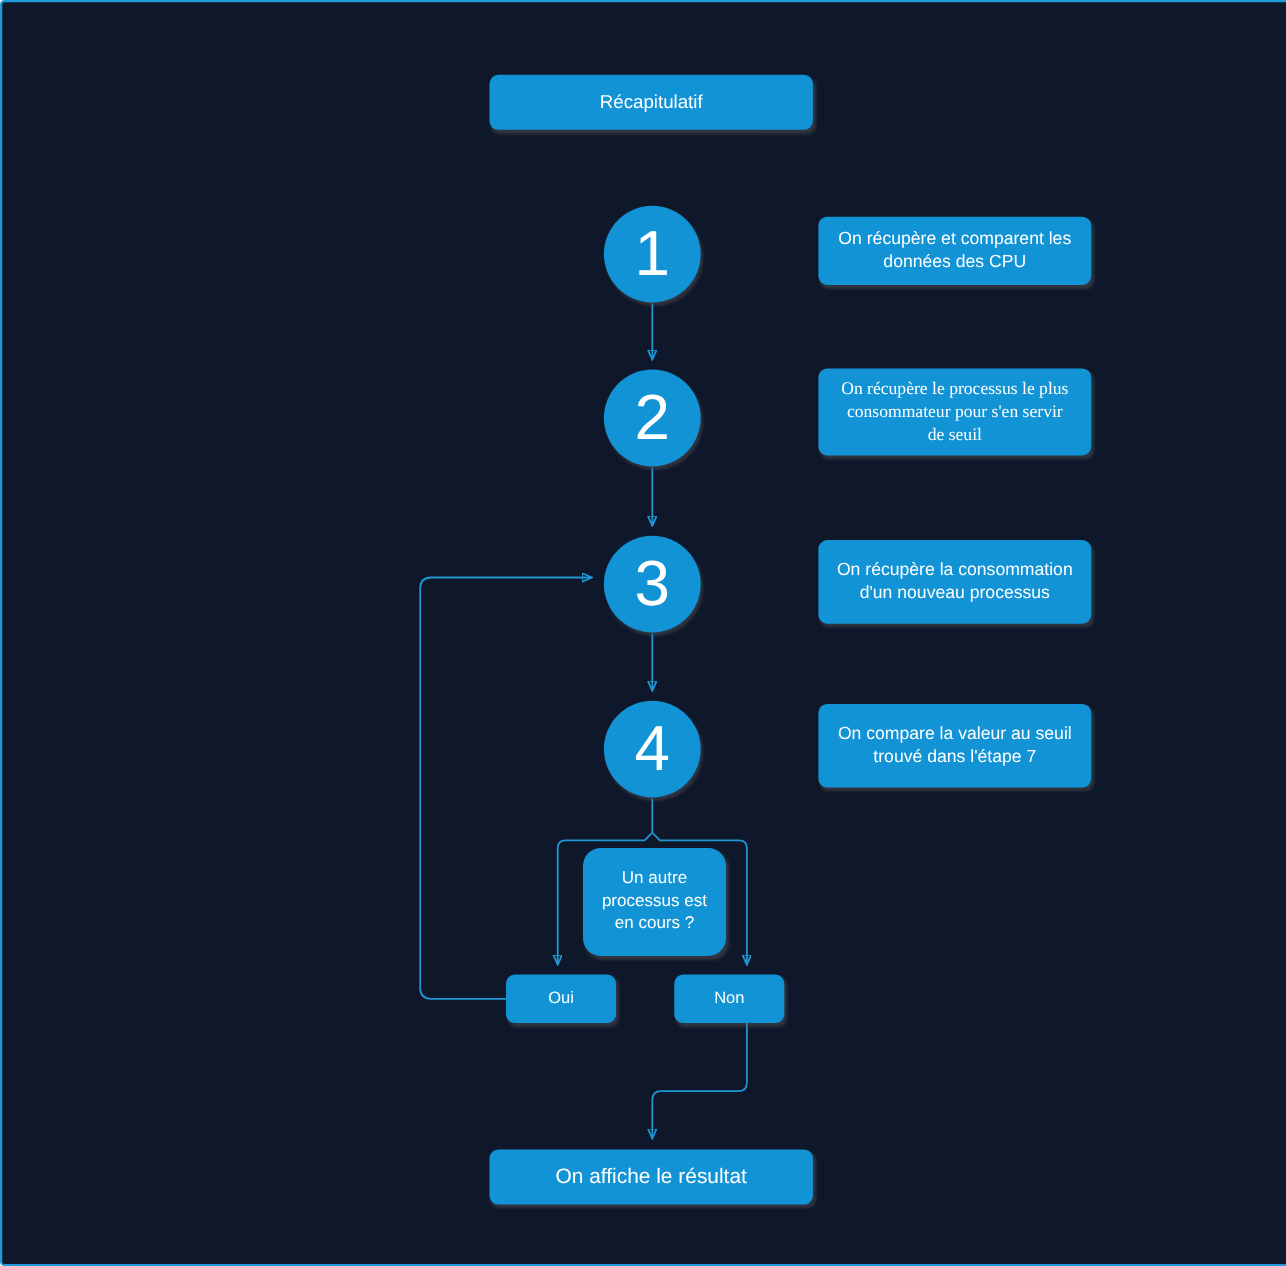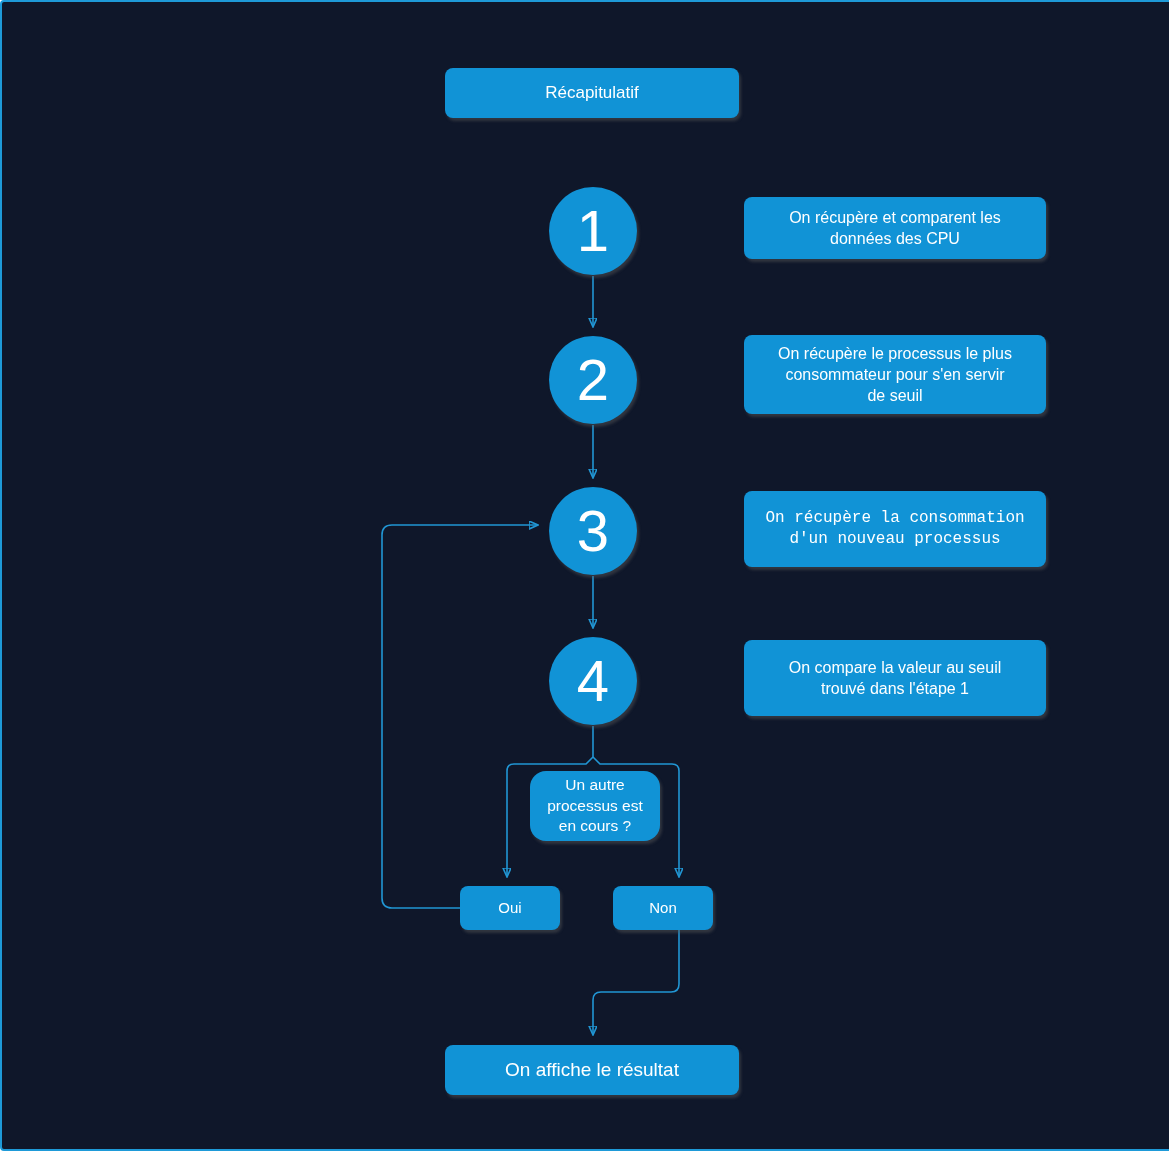--- a/index.html
+++ b/index.html
@@ -35,31 +35,31 @@
     width: 88px; height: 88px;
     border-radius: 50%;
     font-size: 58px;
     font-weight: 400;
     left: 547px;
   }
   .circle-1 { top: 185px; }
   .circle-2 { top: 334px; }
   .circle-3 { top: 485px; }
   .circle-4 { top: 635px; }
-  .step-box { left: 742px; width: 302px; font-size: 16px; padding: 4px 8px; }
+  .step-box { left: 742px; width: 248px; font-size: 16px; padding: 4px 8px; }
   .step-box-1 { top: 195px; height: 62px; }
-  .step-box-2 { top: 333px; height: 79px; }
-  .step-box-3 { top: 489px; height: 76px; font-family: Liberation Mono, monospace; }
+  .step-box-2 { top: 333px; height: 79px; font-family: Liberation Serif, serif; }
+  .step-box-3 { top: 489px; height: 76px; }
   .step-box-4 { top: 638px; height: 76px; }
   .loop-note {
     left: 61px; top: 623px; width: 298px; height: 110px;
     font-size: 20px; border-radius: 10px; line-height: 1.42;
   }
   .decision-node {
-    left: 528px; top: 769px; width: 130px; height: 70px;
+    left: 528px; top: 769px; width: 130px; height: 98px;
     font-size: 15.5px; border-radius: 16px;
   }
   .yes-node { left: 458px; top: 884px; width: 100px; height: 44px; font-size: 15px; }
   .no-node  { left: 611px; top: 884px; width: 100px; height: 44px; font-size: 15px; }
   svg.connectors {
     position: absolute;
     left: 0; top: 0;
     width: 1165px; height: 1147px;
     pointer-events: none;
   }
@@ -100,21 +100,21 @@
   <div class="node rect step-box step-box-2">On récupère le processus le plus
 consommateur pour s'en servir
 de seuil</div>
 
   <div class="node circle circle-3">3</div>
   <div class="node rect step-box step-box-3">On récupère la consommation
 d'un nouveau processus</div>
 
   <div class="node circle circle-4">4</div>
   <div class="node rect step-box step-box-4">On compare la valeur au seuil
-trouvé dans l'étape 1</div>
+trouvé dans l'étape 7</div>
 
 
   <div class="node decision-node">Un autre
 processus est
 en cours ?</div>
 
   <div class="node rect yes-node">Oui</div>
 
   <div class="node rect no-node">Non</div>
 

